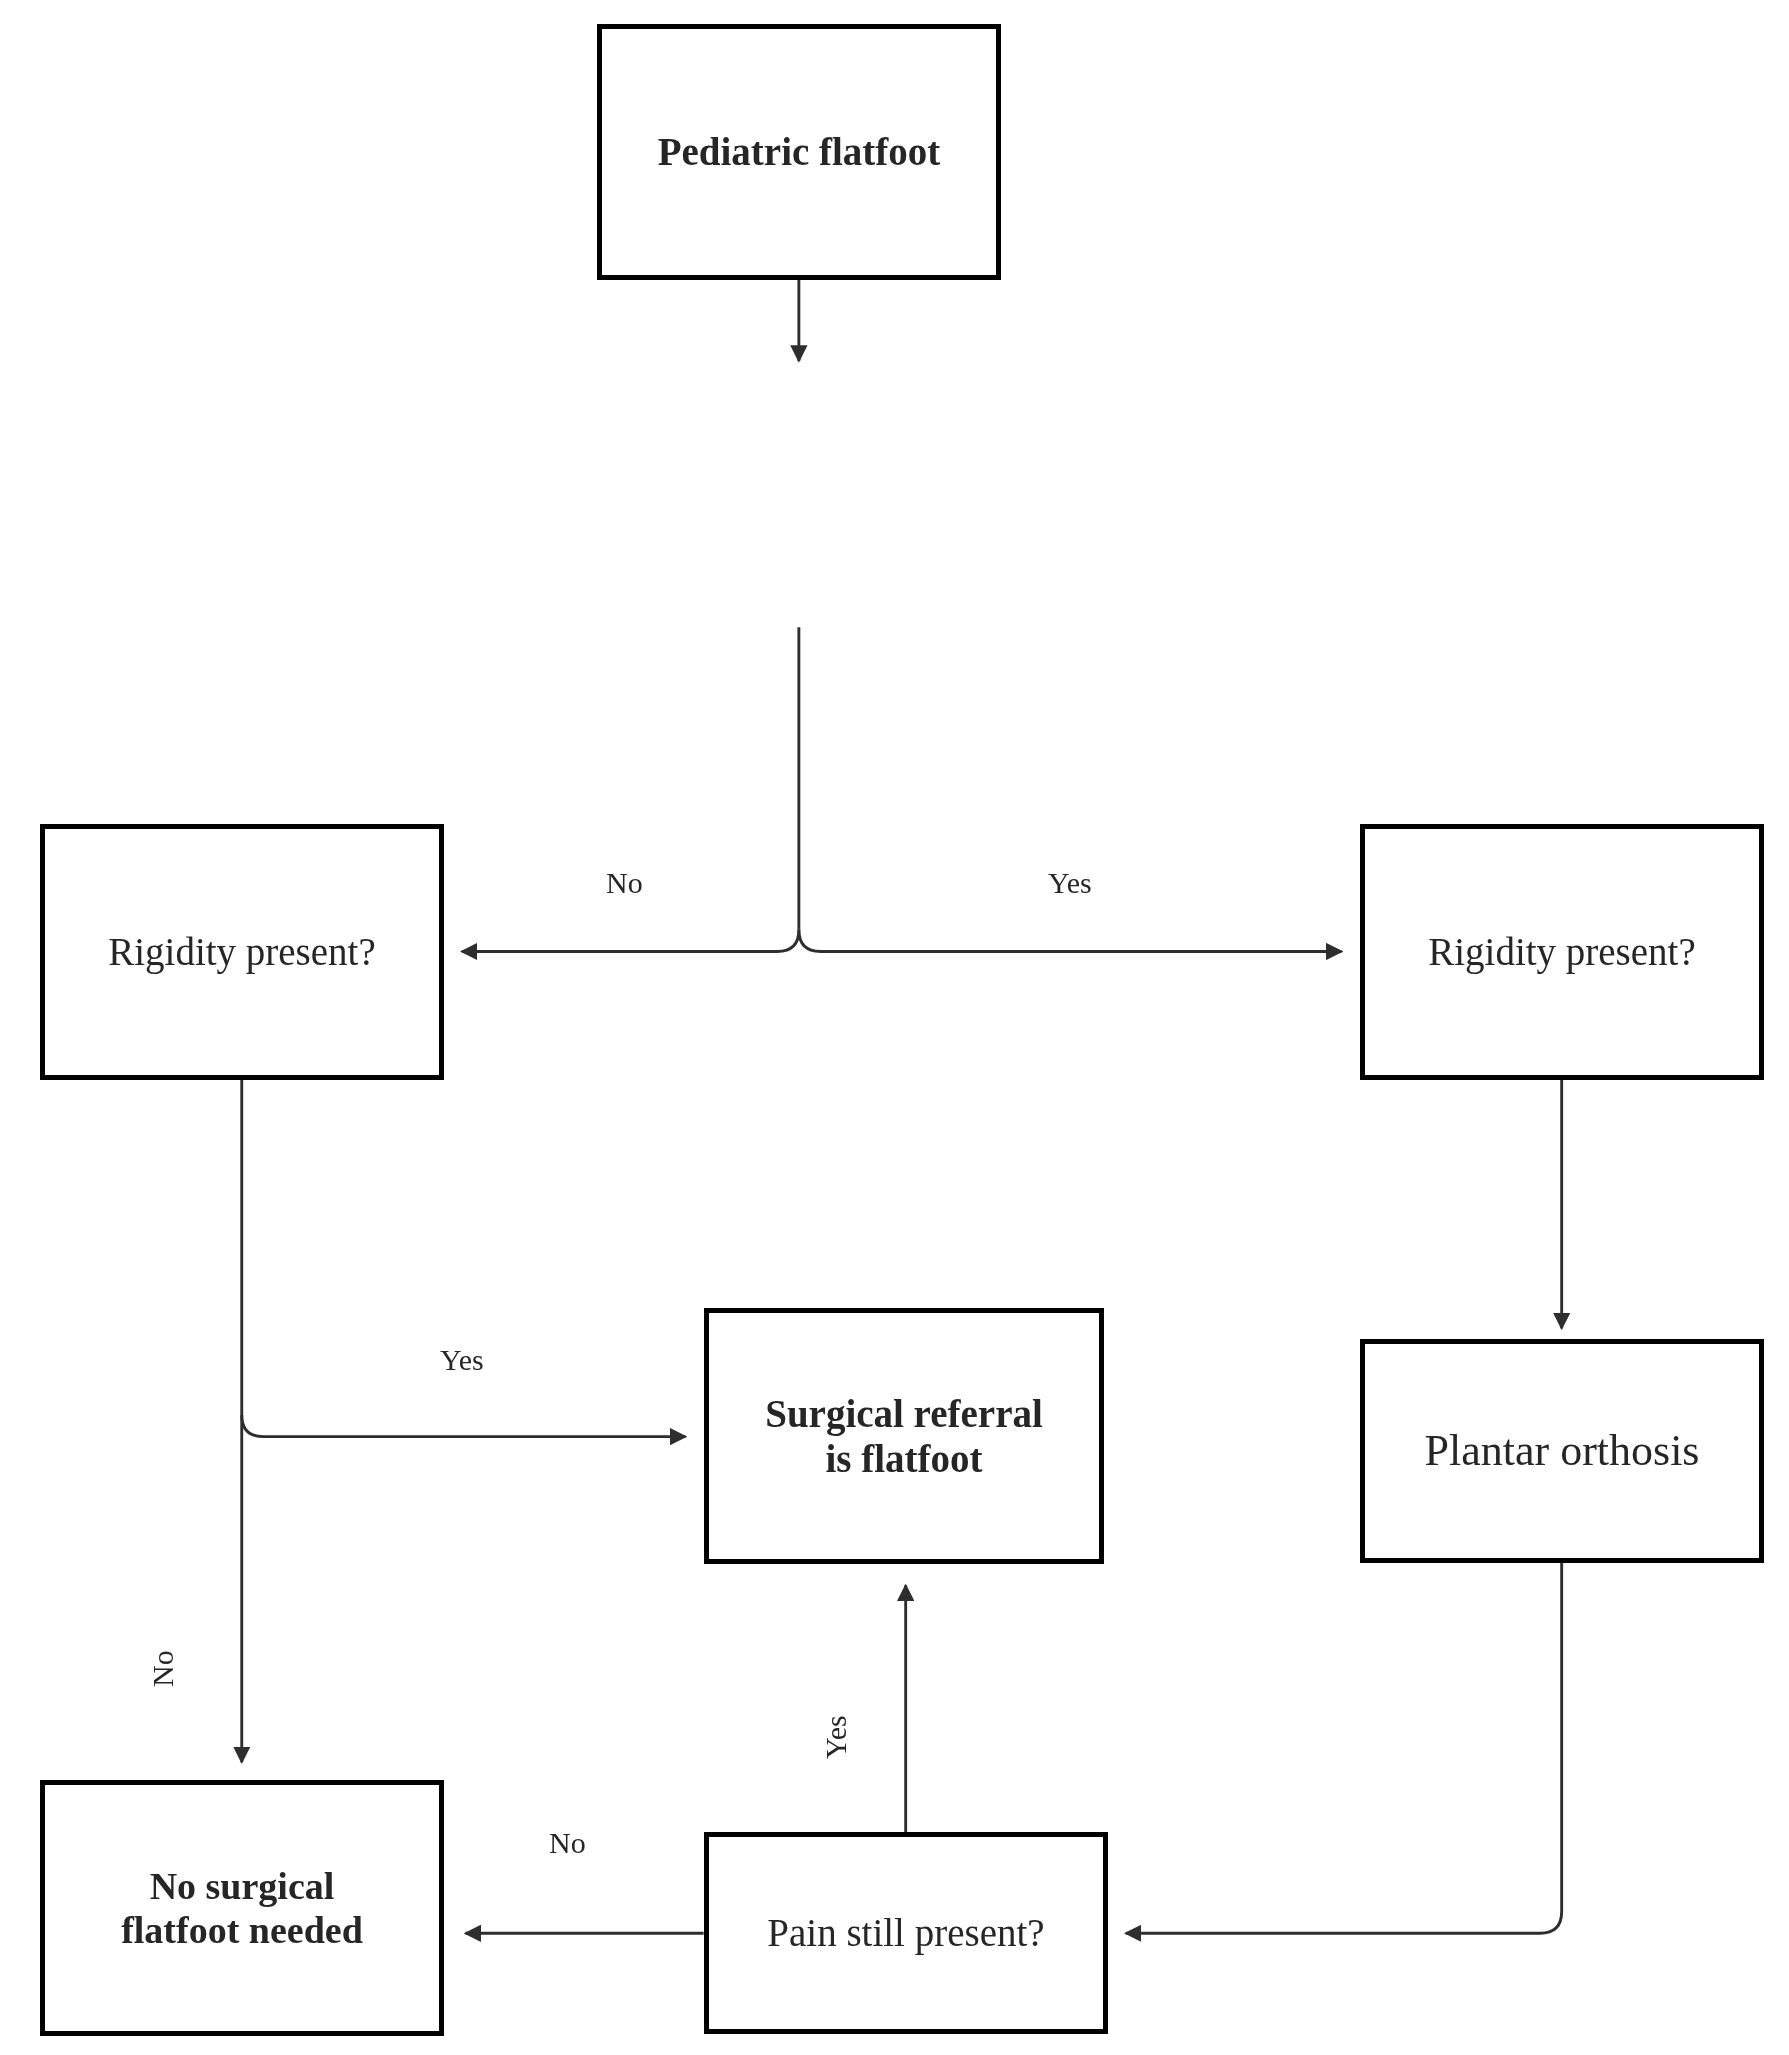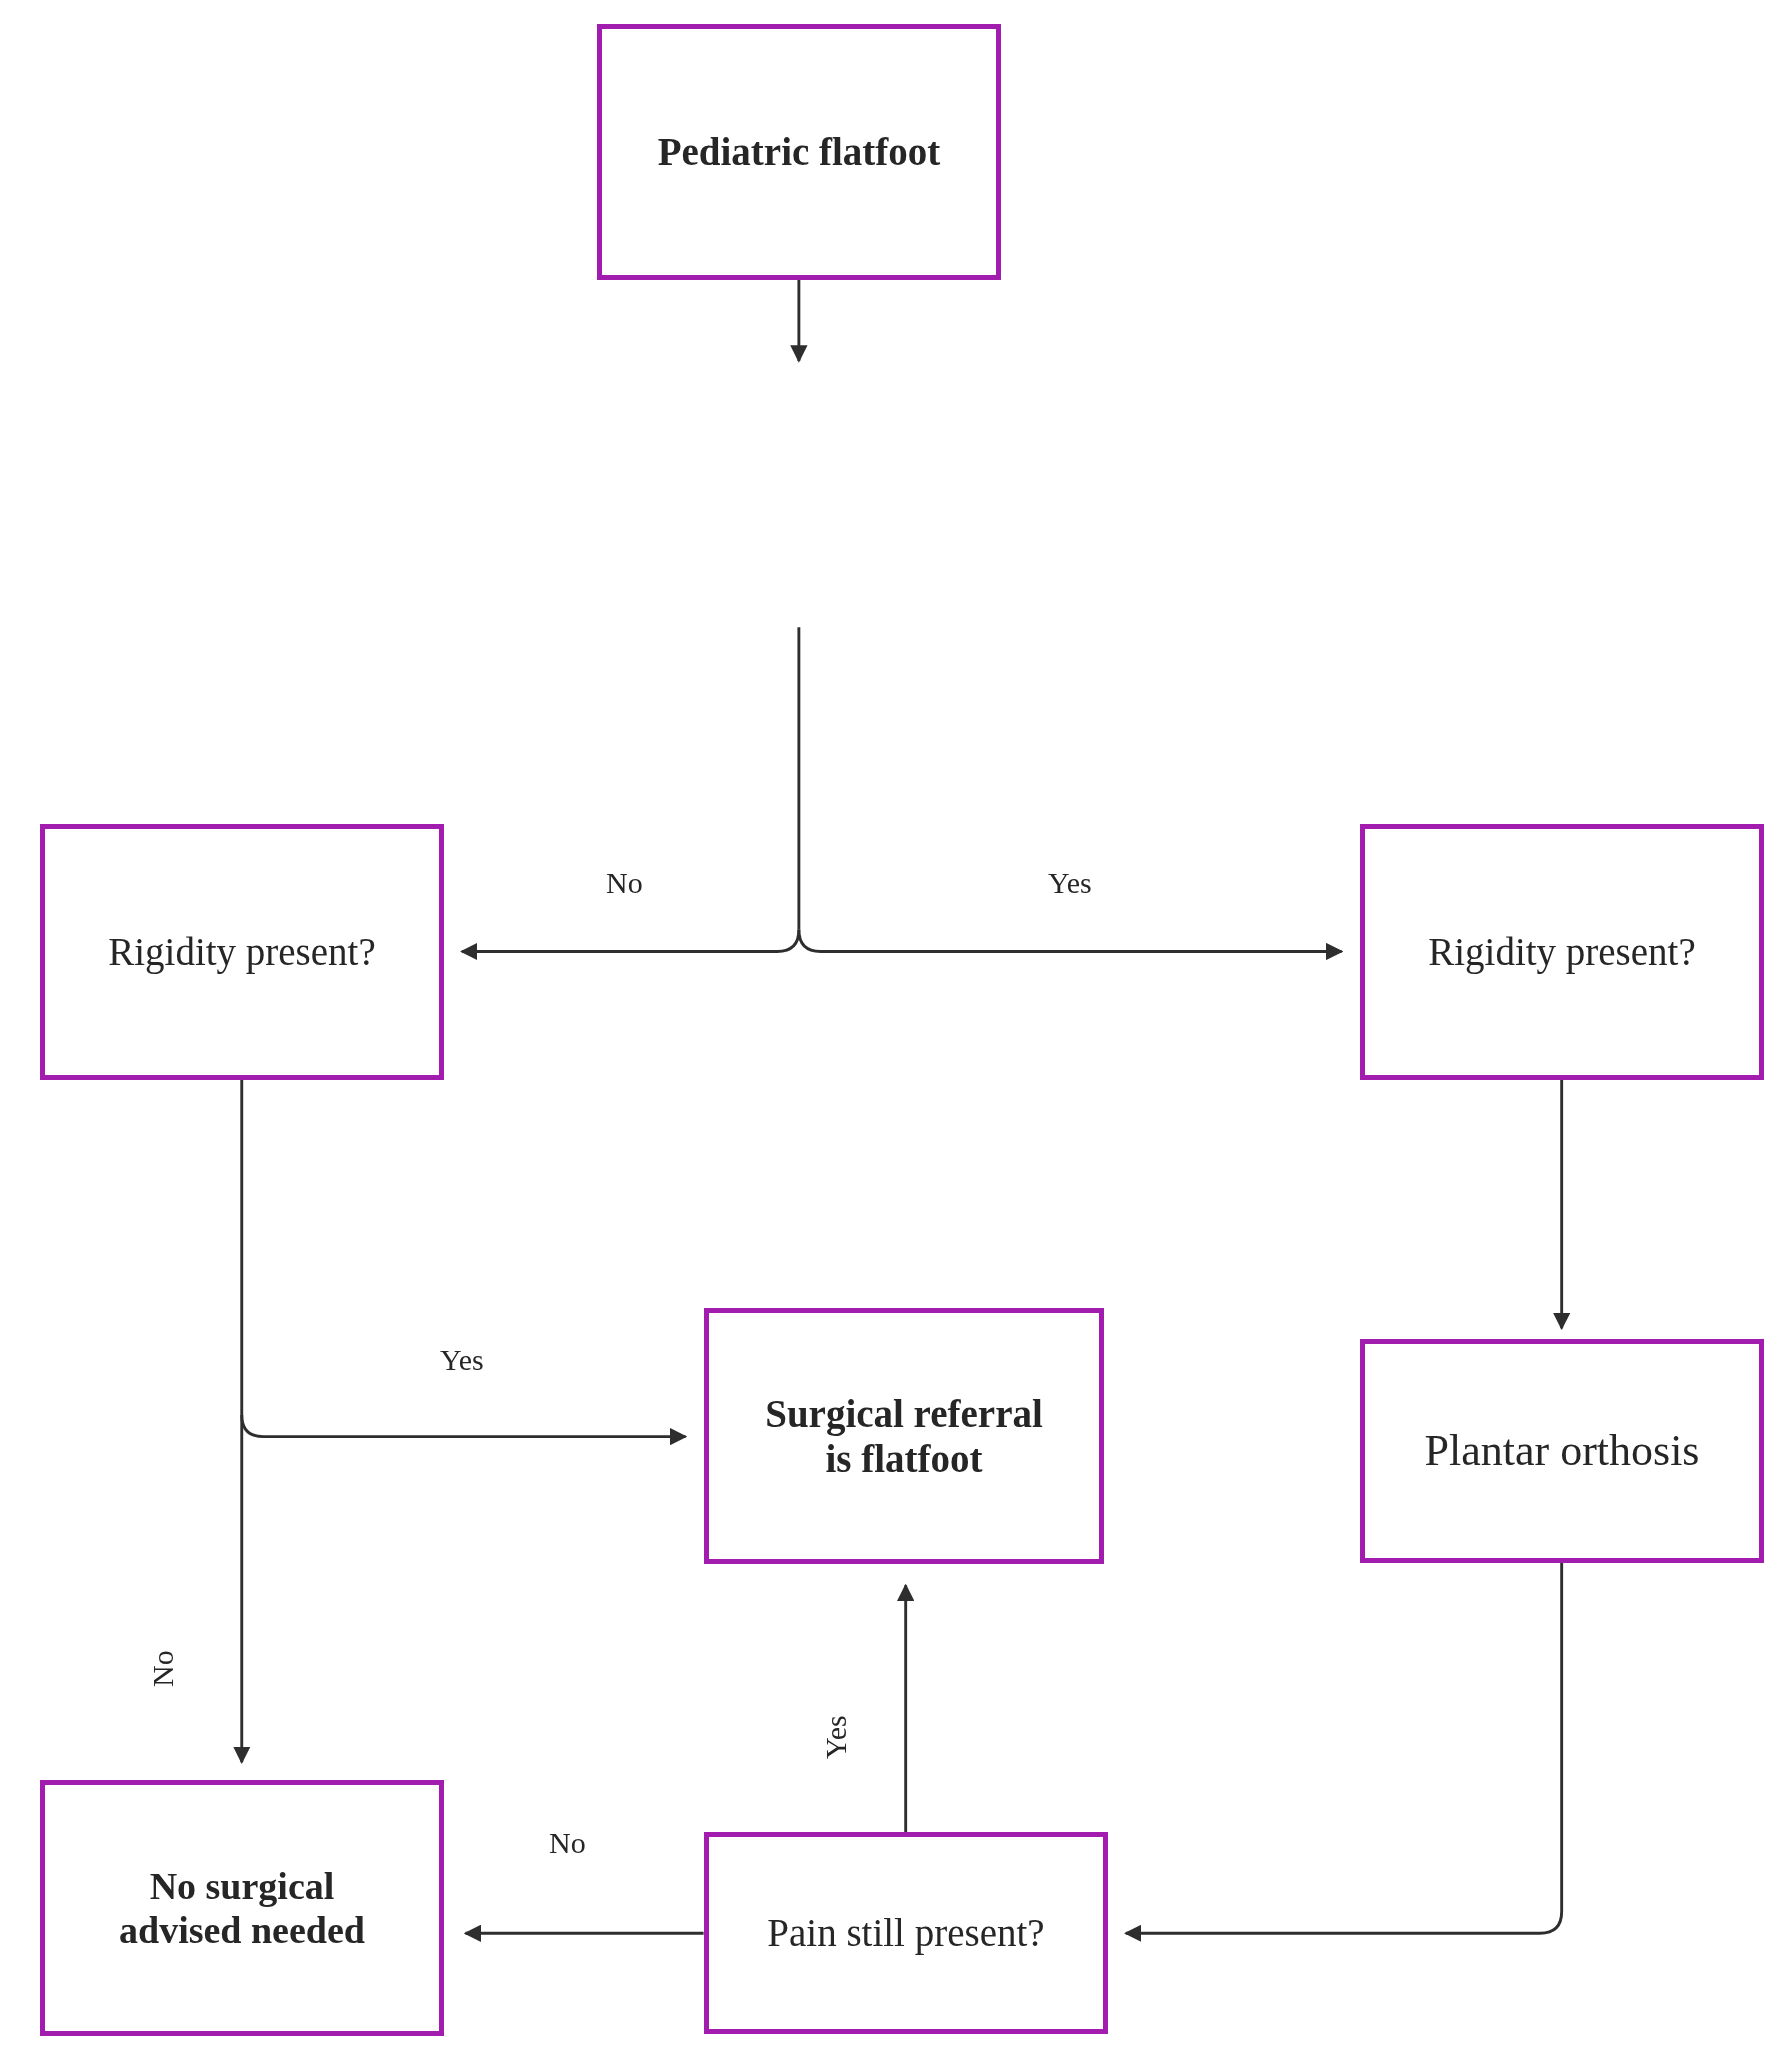--- a/index.html
+++ b/index.html
@@ -12,21 +12,21 @@
     width: 1789px;
     height: 2056px;
     background: #ffffff;
     overflow: hidden;
     font-family: "Liberation Serif", "DejaVu Serif", serif;
   }
   .node {
     position: absolute;
     box-sizing: border-box;
     background: #ffffff;
-    border: 5px solid #a21caf;
+    border: 5px solid #000000;
     display: flex;
     align-items: center;
     justify-content: center;
     text-align: center;
     color: #262626;
     z-index: 3;
   }
   .node .label {
     display: block;
     line-height: 1.16;
@@ -127,21 +127,21 @@
     <span class="label">Plantar orthosis</span>
   </div>
 
   <div class="node" id="node-pain-still-present">
     <span class="label">Pain still present?</span>
   </div>
 
   <div class="node bold" id="node-no-surgical-referral">
     <span class="label">
       <span>No surgical</span><br>
-      <span>advised needed</span>
+      <span>flatfoot needed</span>
     </span>
   </div>
 
   <div class="edge-label" style="left: 606px; top: 866px;">No</div>
 
   <div class="edge-label" style="left: 1048px; top: 866px;">Yes</div>
 
   <div class="edge-label" style="left: 440px; top: 1343px;">Yes</div>
 
   <div class="edge-label vertical" style="left: 180px; top: 1653px;">No</div>

